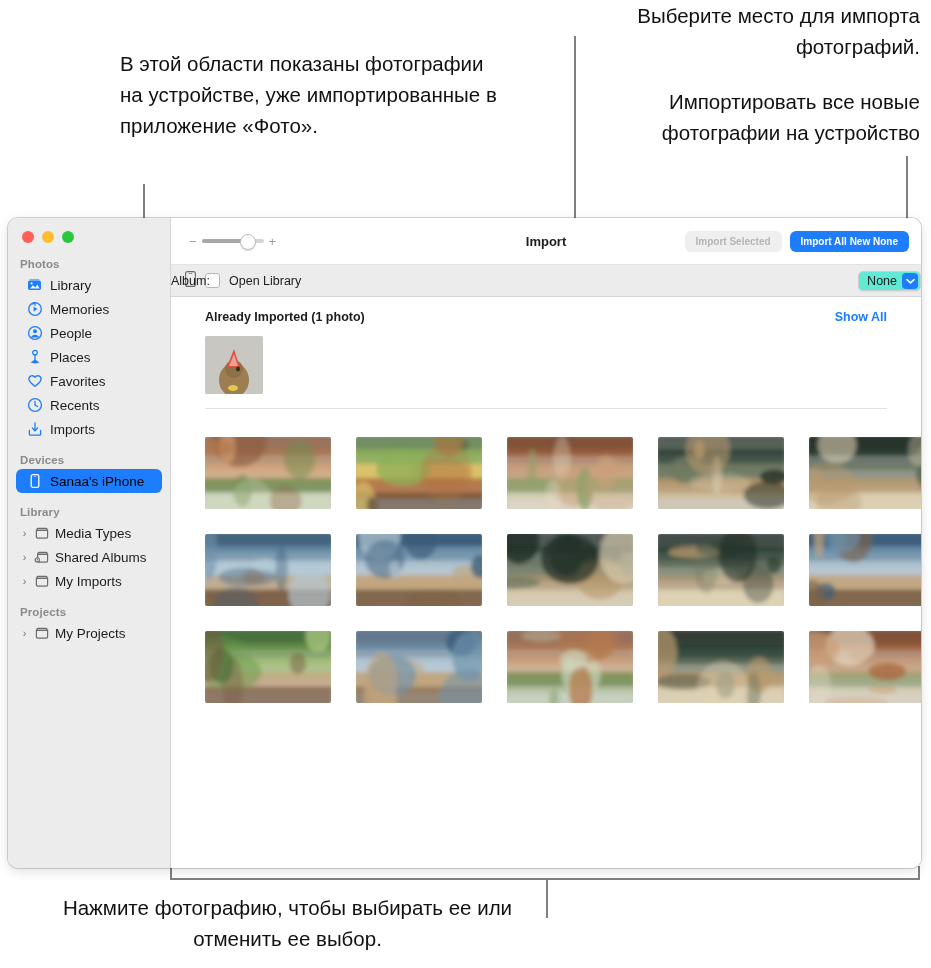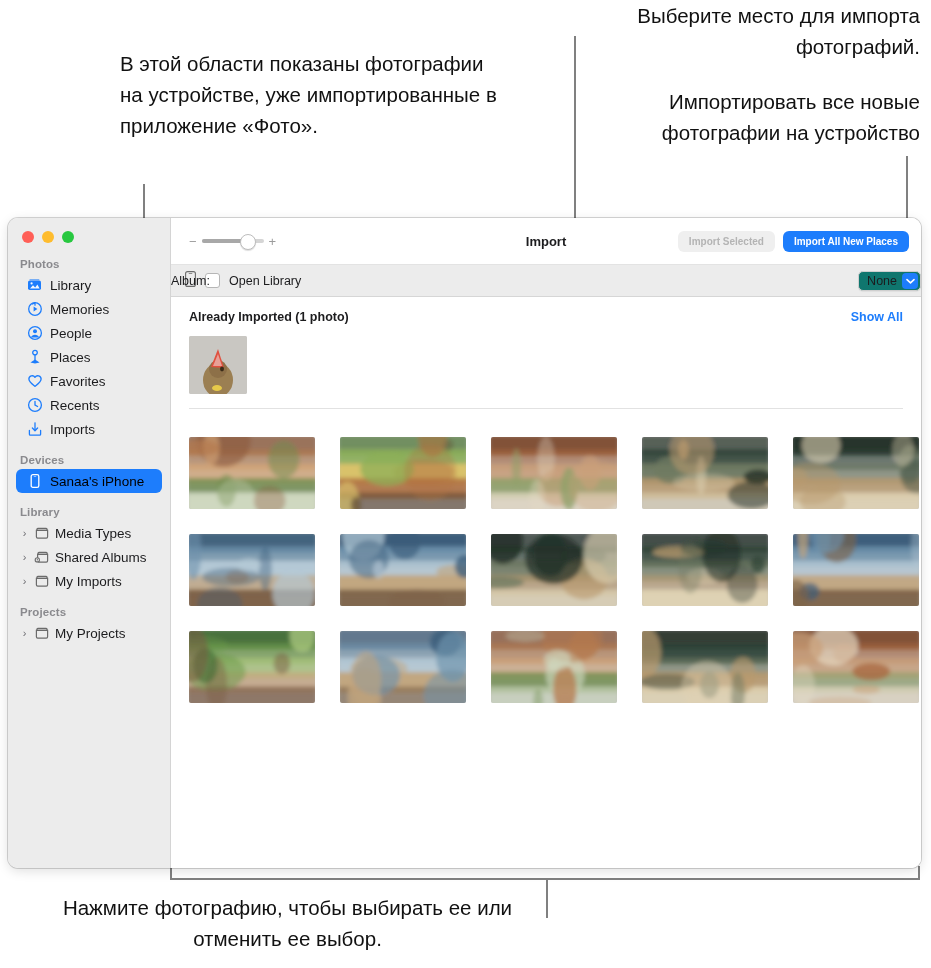--- a/index.html
+++ b/index.html
@@ -129,30 +129,30 @@
   #subbar-left{display:flex;align-items:center;gap:9px;}
   .chk{ width:13px;height:13px;border:1px solid #b6b6b6;border-radius:3px;background:#fff;}
   #open-photos-label{font-size:12.5px;color:#1c1c1e;}
   #album-group{
     position:absolute;left:0;right:0;display:flex;justify-content:space-between;
     align-items:center;gap:6px;pointer-events:none;
   }
   #album-label{font-size:12.5px;color:#1c1c1e;}
   #album-select{
     pointer-events:auto;display:flex;align-items:center;gap:5px;
-    background:#0f766e;border:1px solid #cfcfcf;border-radius:5px;
+    background:#5eead4;border:1px solid #cfcfcf;border-radius:5px;
     padding:1px 2px 1px 8px;box-shadow:0 1px 1px rgba(0,0,0,.06);
   }
   #album-value{font-size:12.5px;color:#1c1c1e;}
   #album-chev{
     width:16px;height:16px;border-radius:4px;background:#1d7dfc;color:#fff;
     display:flex;align-items:center;justify-content:center;font-size:8px;line-height:1;
   }
 
-  #scroll-area{flex:1;overflow:hidden;background:#fff;padding:0 18px;position:relative;}
+  #scroll-area{flex:1;overflow:hidden;background:#fff;padding:0 34px;position:relative;}
   .sec-head{display:flex;align-items:baseline;padding-top:13px;}
   .sec-title{font-size:12.5px;font-weight:700;color:#1c1c1e;}
   .sec-link{margin-left:auto;font-size:12.5px;font-weight:700;color:#1d7dfc;}
   .divider{height:1px;background:#e2e2e2;margin-top:14px;}
 
   .thumb-row{display:flex;gap:22px;}
   #imported-row{margin-top:12px;}
   .thumb{
     width:58px;height:58px;border-radius:2px;overflow:hidden;
     background:#ccc;position:relative;
@@ -335,21 +335,21 @@
         <span class="zs-minus">−</span>
         <span class="zs-track">
           <span class="zs-fill"></span>
           <span class="zs-knob"></span>
         </span>
         <span class="zs-plus">+</span>
       </div>
       <div id="toolbar-title">Import</div>
       <div id="toolbar-actions">
         <div class="btn disabled">Import Selected</div>
-        <div class="btn primary">Import All New Places</div>
+        <div class="btn primary">Import All New None</div>
       </div>
     </div>
 
     <div id="subbar">
       <div id="subbar-left">
         <span>
           <svg width="11" height="16" viewBox="0 0 11 16">
             <rect x="0.6" y="0.6" width="9.8" height="14.8" rx="2" fill="none" stroke="#6b6b6b" stroke-width="1.1"></rect>
             <rect x="3.6" y="1.9" width="3.8" height="0.8" rx="0.4" fill="#6b6b6b"></rect>
           </svg>

